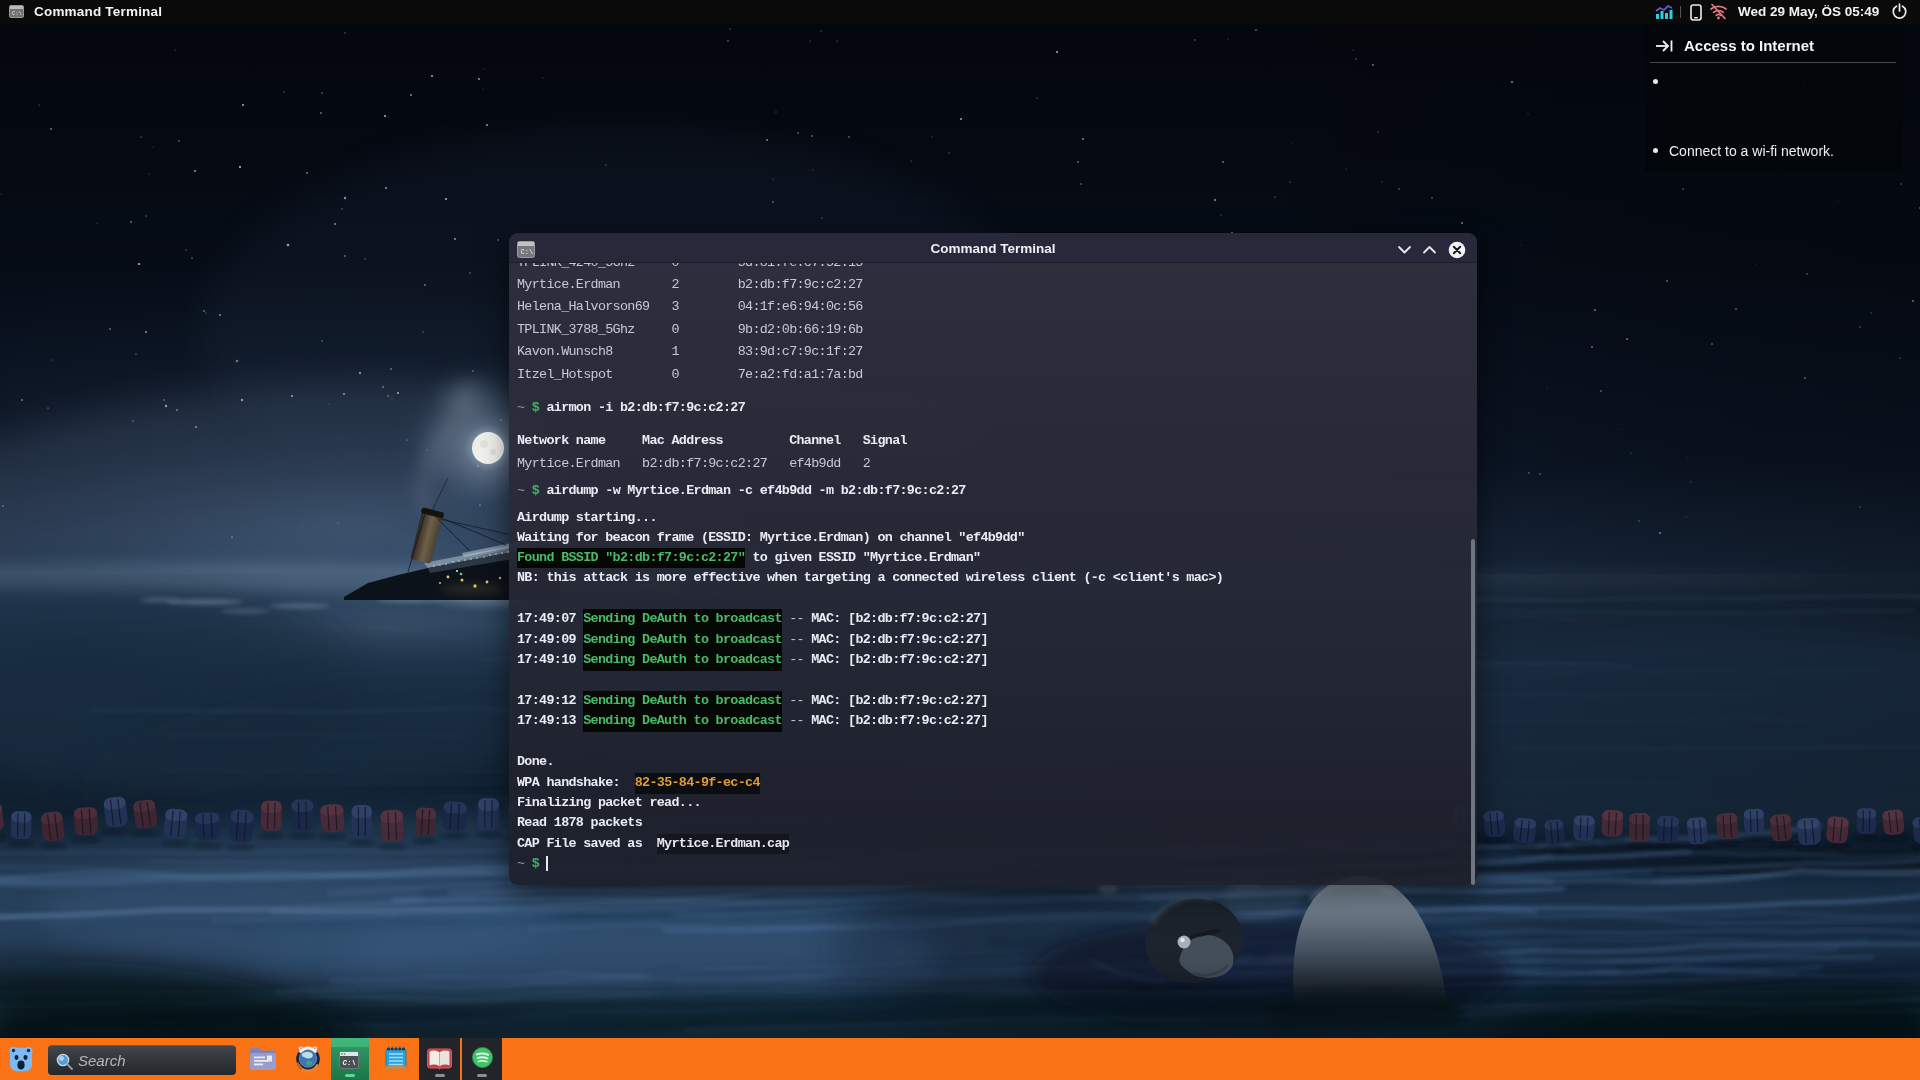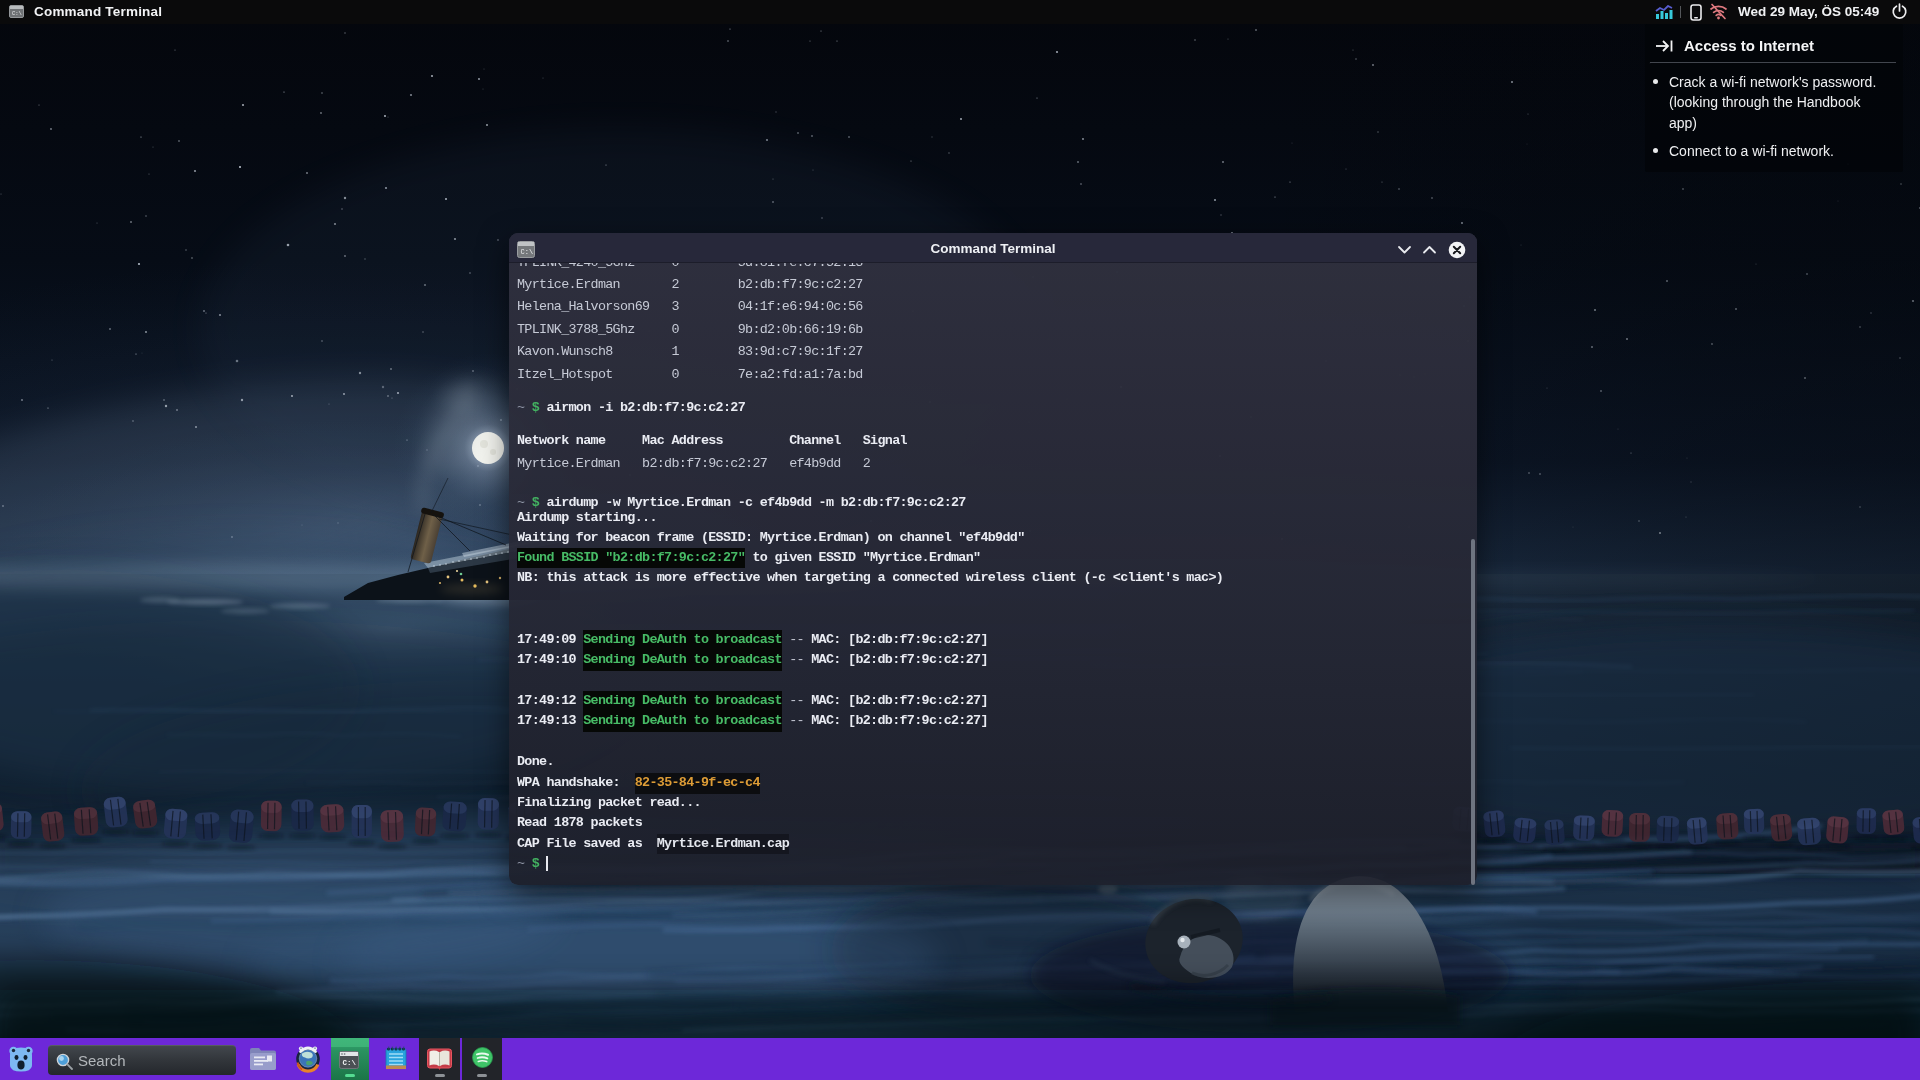--- a/index.html
+++ b/index.html
@@ -29,21 +29,21 @@
 #scrollb { position:absolute; right:2px; top:306px; width:4px; height:346px; background:#6e7480; border-radius:2px; }
 .wbtn { position:absolute; top:9px; }
 
 #panel { position:absolute; left:1645px; top:24px; width:258px; height:148px; background:rgba(3,5,9,0.8); z-index:15; border-radius:2px; }
 #panel .hd { position:absolute; left:10px; top:13px; display:flex; align-items:center; }
 #panel .hd .t { font-size:15px; font-weight:700; color:#f4f5f6; margin-left:9px; }
 #panel .sep { position:absolute; left:5px; top:38px; width:246px; height:1px; background:#42464e; }
 #panel .it { position:absolute; left:24px; font-size:14px; color:#eff0f2; line-height:20.5px; }
 #panel .dot { position:absolute; left:8px; width:5px; height:5px; border-radius:50%; background:#e8e9eb; }
 
-#taskbar { position:absolute; left:0; top:1038px; width:1920px; height:42px; background:#6d28d9; z-index:30; }
+#taskbar { position:absolute; left:0; top:1038px; width:1920px; height:42px; background:#f97316; z-index:30;font-style:italic; }
 #search { position:absolute; left:48px; top:7px; width:188px; height:30px; border-radius:4px;
   background:linear-gradient(180deg,#42474d 0%,#33373c 45%,#24272c 100%); border-top:1px solid #575c62; }
 #search .ph { position:absolute; left:30px; top:6px; font-size:15px; color:#b3b7bb; }
 .tile { position:absolute; top:0; height:42px; }
 .indic { position:absolute; bottom:3px; width:10px; height:3px; border-radius:1.5px; }
 </style></head>
 <body>
 <div id="stage">
 <div id="bg"><svg width="1920" height="1080" viewBox="0 0 1920 1080">
         <defs>
@@ -789,25 +789,26 @@
   <div id="tbody">
         <div class="tl" style="top:19.8px"><span class="n">TPLINK_4240_5Ghz     0        5d:81:fe:c7:52:13</span></div>
         <div class="tl" style="top:42.3px"><span class="n">Myrtice.Erdman       2        b2:db:f7:9c:c2:27</span></div>
         <div class="tl" style="top:64.3px"><span class="n">Helena_Halvorson69   3        04:1f:e6:94:0c:56</span></div>
         <div class="tl" style="top:86.8px"><span class="n">TPLINK_3788_5Ghz     0        9b:d2:0b:66:19:6b</span></div>
         <div class="tl" style="top:109.3px"><span class="n">Kavon.Wunsch8        1        83:9d:c7:9c:1f:27</span></div>
         <div class="tl" style="top:132.3px"><span class="n">Itzel_Hotspot        0        7e:a2:fd:a1:7a:bd</span></div>
         <div class="tl" style="top:164.8px"><span class="dim">~ </span><span class="g">$ </span><span class="b">airmon -i b2:db:f7:9c:c2:27</span></div>
         <div class="tl" style="top:198.3px"><span class="b">Network name     Mac Address         Channel   Signal</span></div>
         <div class="tl" style="top:220.8px"><span class="n">Myrtice.Erdman   b2:db:f7:9c:c2:27   ef4b9dd   2</span></div>
-        <div class="tl" style="top:260px"><span class="dim">~ </span><span class="g">$ </span><span class="b">airdump -w Myrtice.Erdman -c ef4b9dd -m b2:db:f7:9c:c2:27</span></div>
+        <div class="tl" style="top:248px"><span class="dim">~ </span><span class="g">$ </span><span class="b">airdump -w Myrtice.Erdman -c ef4b9dd -m b2:db:f7:9c:c2:27</span></div>
         <div class="tl" style="top:275.3px"><span class="b">Airdump starting...</span></div>
         <div class="tl" style="top:295.3px"><span class="b">Waiting for beacon frame (ESSID: Myrtice.Erdman) on channel "ef4b9dd"</span></div>
         <div class="tl" style="top:314.8px"><span class="gh">Found BSSID "b2:db:f7:9c:c2:27"</span><span class="b"> to given ESSID "Myrtice.Erdman"</span></div>
         <div class="tl" style="top:335.3px"><span class="b">NB: this attack is more effective when targeting a connected wireless client (-c &lt;client's mac&gt;)</span></div>
+        <div class="tl" style="top:376.3px"><span class="b">17:49:07 </span><span class="gh">Sending DeAuth to broadcast</span><span class="n"> -- </span><span class="b">MAC: [b2:db:f7:9c:c2:27]</span></div>
         <div class="tl" style="top:396.8px"><span class="b">17:49:09 </span><span class="gh">Sending DeAuth to broadcast</span><span class="n"> -- </span><span class="b">MAC: [b2:db:f7:9c:c2:27]</span></div>
         <div class="tl" style="top:417.3px"><span class="b">17:49:10 </span><span class="gh">Sending DeAuth to broadcast</span><span class="n"> -- </span><span class="b">MAC: [b2:db:f7:9c:c2:27]</span></div>
         <div class="tl" style="top:458.3px"><span class="b">17:49:12 </span><span class="gh">Sending DeAuth to broadcast</span><span class="n"> -- </span><span class="b">MAC: [b2:db:f7:9c:c2:27]</span></div>
         <div class="tl" style="top:478.3px"><span class="b">17:49:13 </span><span class="gh">Sending DeAuth to broadcast</span><span class="n"> -- </span><span class="b">MAC: [b2:db:f7:9c:c2:27]</span></div>
         <div class="tl" style="top:519.3px"><span class="b">Done.</span></div>
         <div class="tl" style="top:540.3px"><span class="b">WPA handshake:  </span><span class="o">82-35-84-9f-ec-c4</span></div>
         <div class="tl" style="top:560.3px"><span class="b">Finalizing packet read...</span></div>
         <div class="tl" style="top:580.3px"><span class="b">Read 1878 packets</span></div>
         <div class="tl" style="top:600.8px"><span class="b">CAP File saved as  </span><span class="cap">Myrtice.Erdman.cap</span></div>
         <div class="tl" style="top:620.8px"><span class="dim">~ </span><span class="g">$ </span><span class="cur"></span></div>
@@ -837,21 +838,20 @@
   <div class="hd">
     <svg width="20" height="16" viewBox="0 0 20 16">
       <line x1="1" y1="8" x2="13" y2="8" stroke="#f2f3f4" stroke-width="1.8"></line>
       <polyline points="8,3 13,8 8,13" stroke="#f2f3f4" stroke-width="1.8" fill="none" stroke-linejoin="miter"></polyline>
       <line x1="16.5" y1="2.5" x2="16.5" y2="13.5" stroke="#f2f3f4" stroke-width="1.8"></line>
     </svg>
     <span class="t">Access to Internet</span>
   </div>
   <div class="sep"></div>
   <div class="dot" style="top:55px"></div>
-  <div class="it" style="top:47.5px">Crack a wi-fi network's password.<br>(looking through the Handbook<br>app)</div>
   <div class="dot" style="top:124px"></div>
   <div class="it" style="top:116.5px">Connect to a wi-fi network.</div>
 </div>
 
 <div id="taskbar">
   <svg class="tile" style="left:6px" width="30" height="42" viewBox="0 0 30 42">
     <g fill="#7db9f2">
       <circle cx="7.5" cy="13" r="4.2"></circle>
       <circle cx="22.5" cy="13" r="4.2"></circle>
       <path d="M4 17 Q4 9.5 15 9.5 Q26 9.5 26 17 L26 27 Q26 33.5 15 33.5 Q4 33.5 4 27 Z"></path>

